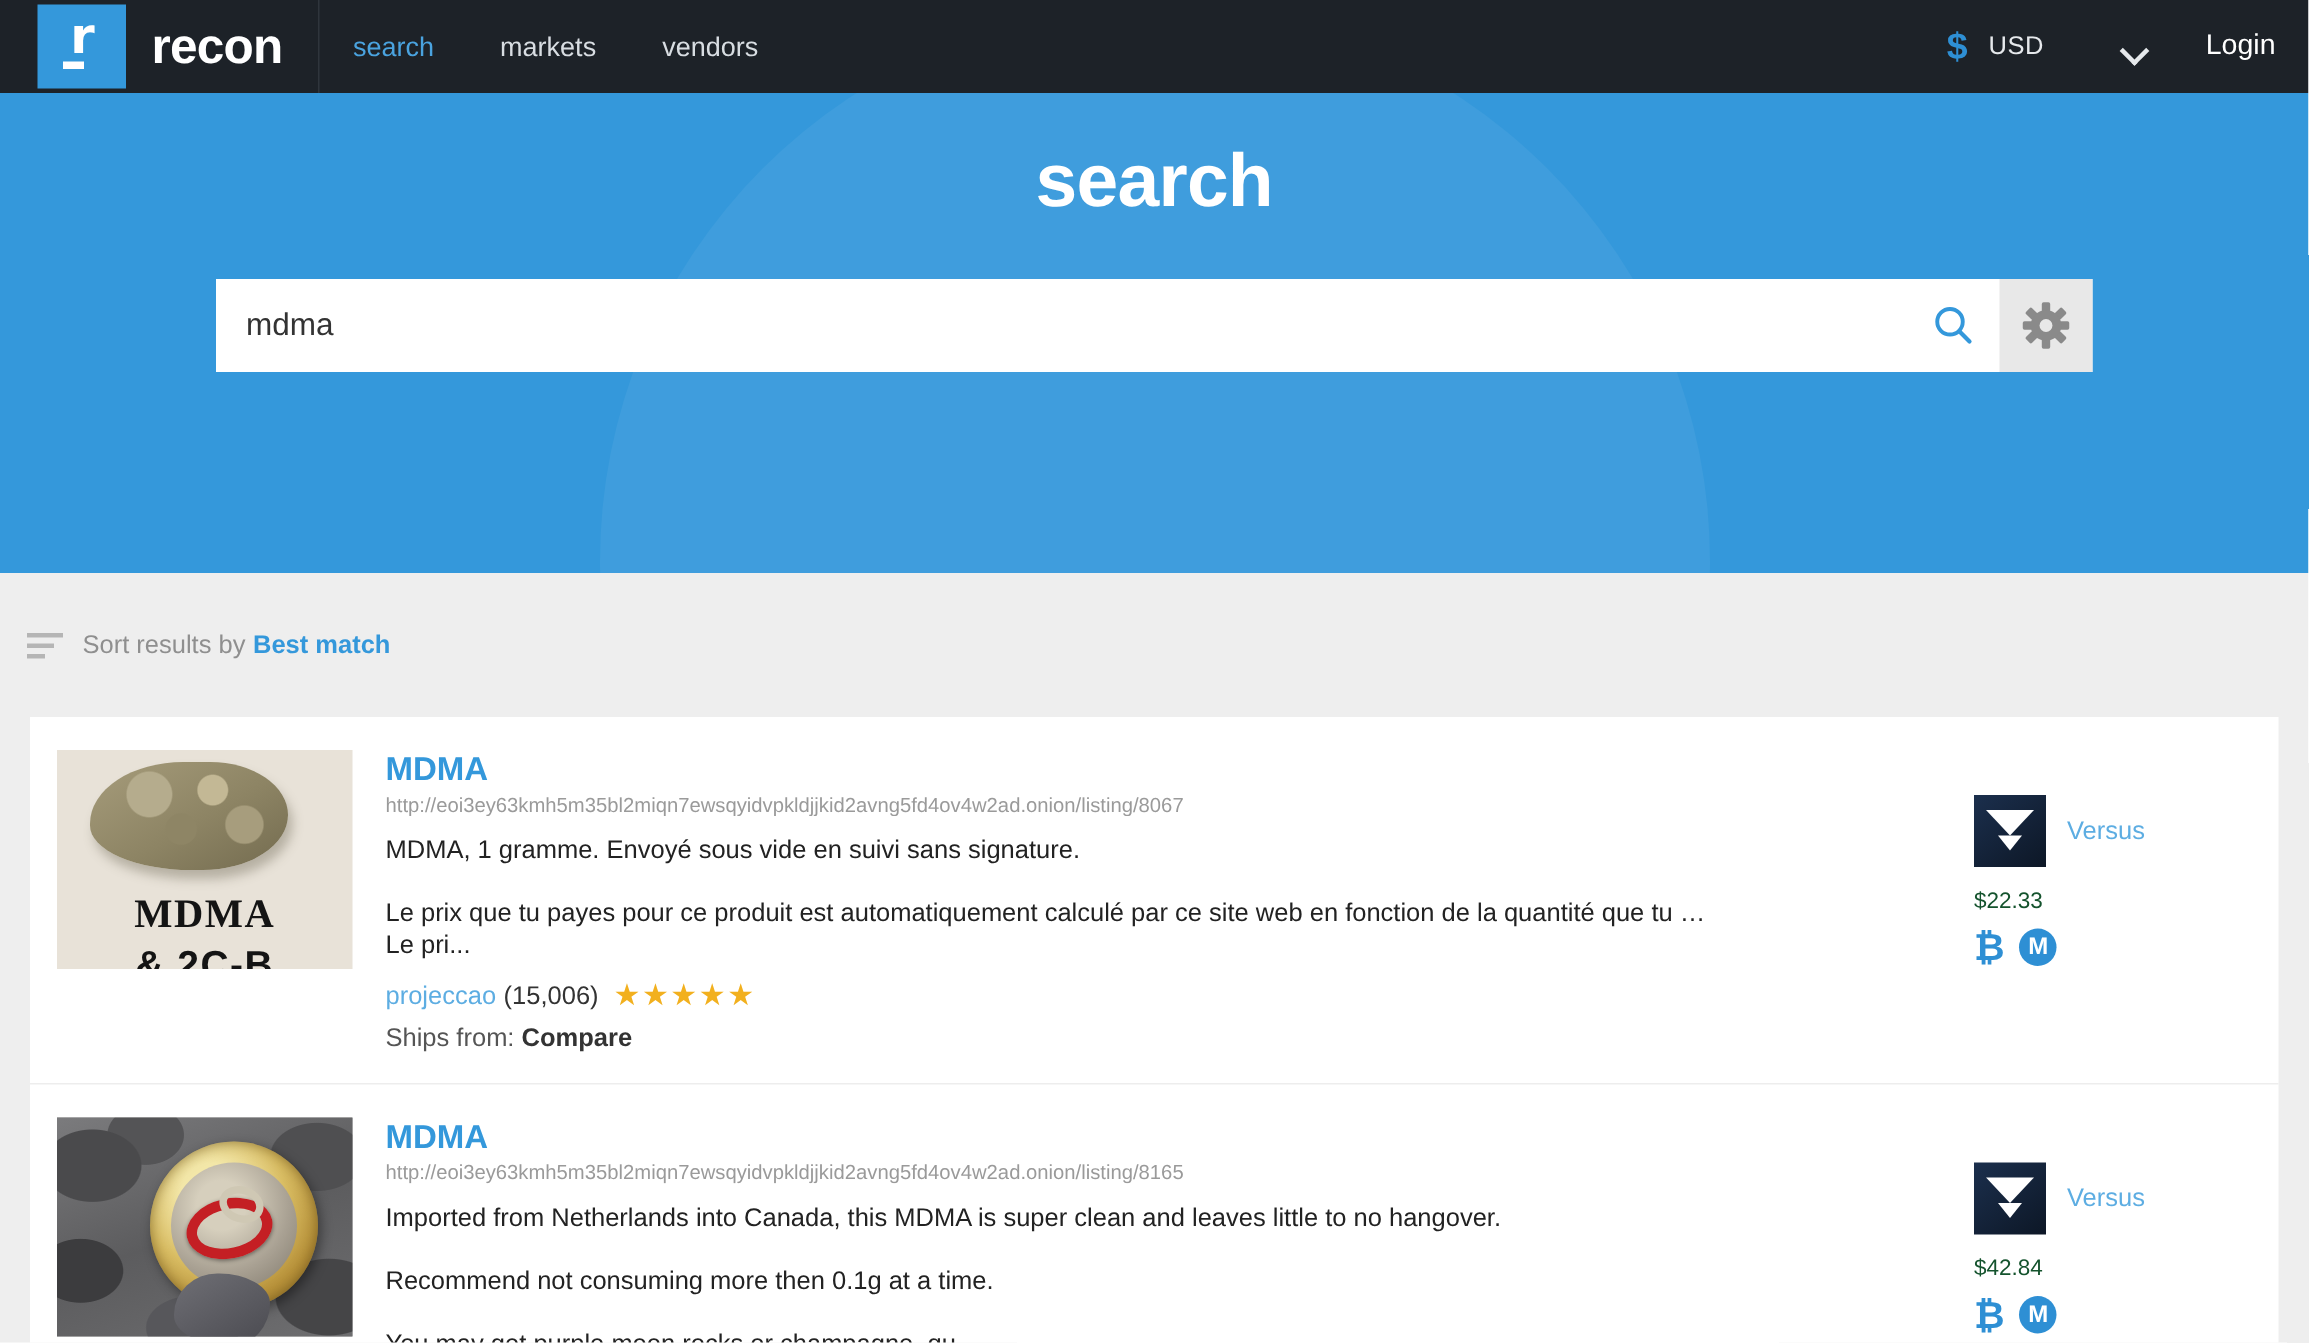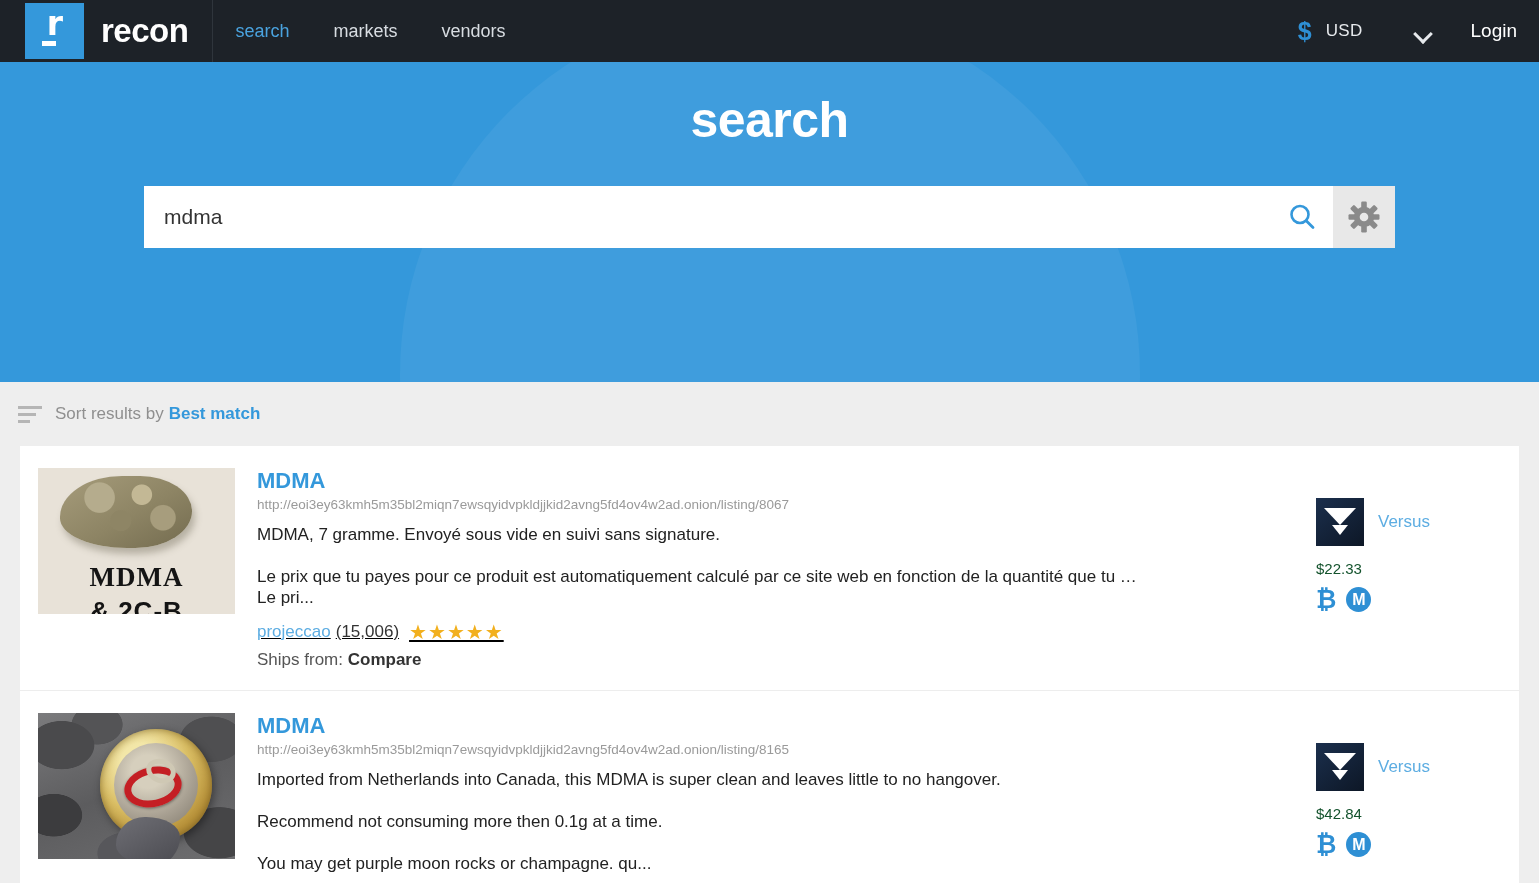--- a/index.html
+++ b/index.html
@@ -197,21 +197,21 @@
     border: none;
     display: flex;
     align-items: center;
     justify-content: center;
     cursor: pointer;
   }
 
   
   .sortbar {
     background: #eeeeee;
-    height: 64px;
+    height: 96px;
     display: flex;
     align-items: center;
     padding-left: 18px;
   }
   .sort-icon {
     width: 24px;
     margin-right: 13px;
     display: flex;
     flex-direction: column;
     gap: 4px;
@@ -379,21 +379,20 @@
     color: #222222;
     font-size: 17px;
     line-height: 21px;
     margin-top: 12px;
     white-space: pre-line;
   }
   .vendor-row {
     margin-top: 14px;
     display: flex;
     align-items: flex-start;
-    text-decoration: underline;
   }
   .vendor-name {
     color: #5dade2;
     font-size: 17px;
     text-decoration: none;
     cursor: pointer;
   }
   .vendor-count {
     color: #333333;
     font-size: 17px;
@@ -561,21 +560,21 @@
         <div class="thumb-img pic-mdma-rock">
           <div class="rock"></div>
           <div class="cap1">MDMA</div>
           <div class="cap2">&amp; 2C-B</div>
         </div>
       </div>
 
       <div class="result-body">
         <a class="result-title">MDMA</a>
         <div class="result-url">http://eoi3ey63kmh5m35bl2miqn7ewsqyidvpkldjjkid2avng5fd4ov4w2ad.onion/listing/8067</div>
-        <div class="result-desc">MDMA, 7 gramme. Envoyé sous vide en suivi sans signature.
+        <div class="result-desc">MDMA, 1 gramme. Envoyé sous vide en suivi sans signature.
 
 Le prix que tu payes pour ce produit est automatiquement calculé par ce site web en fonction de la quantité que tu …
 Le pri...</div>
 
         <div class="vendor-row">
           <a class="vendor-name">projeccao</a>
           <span class="vendor-count">(15,006)</span>
           <span class="stars">★★★★★</span>
         </div>
 

